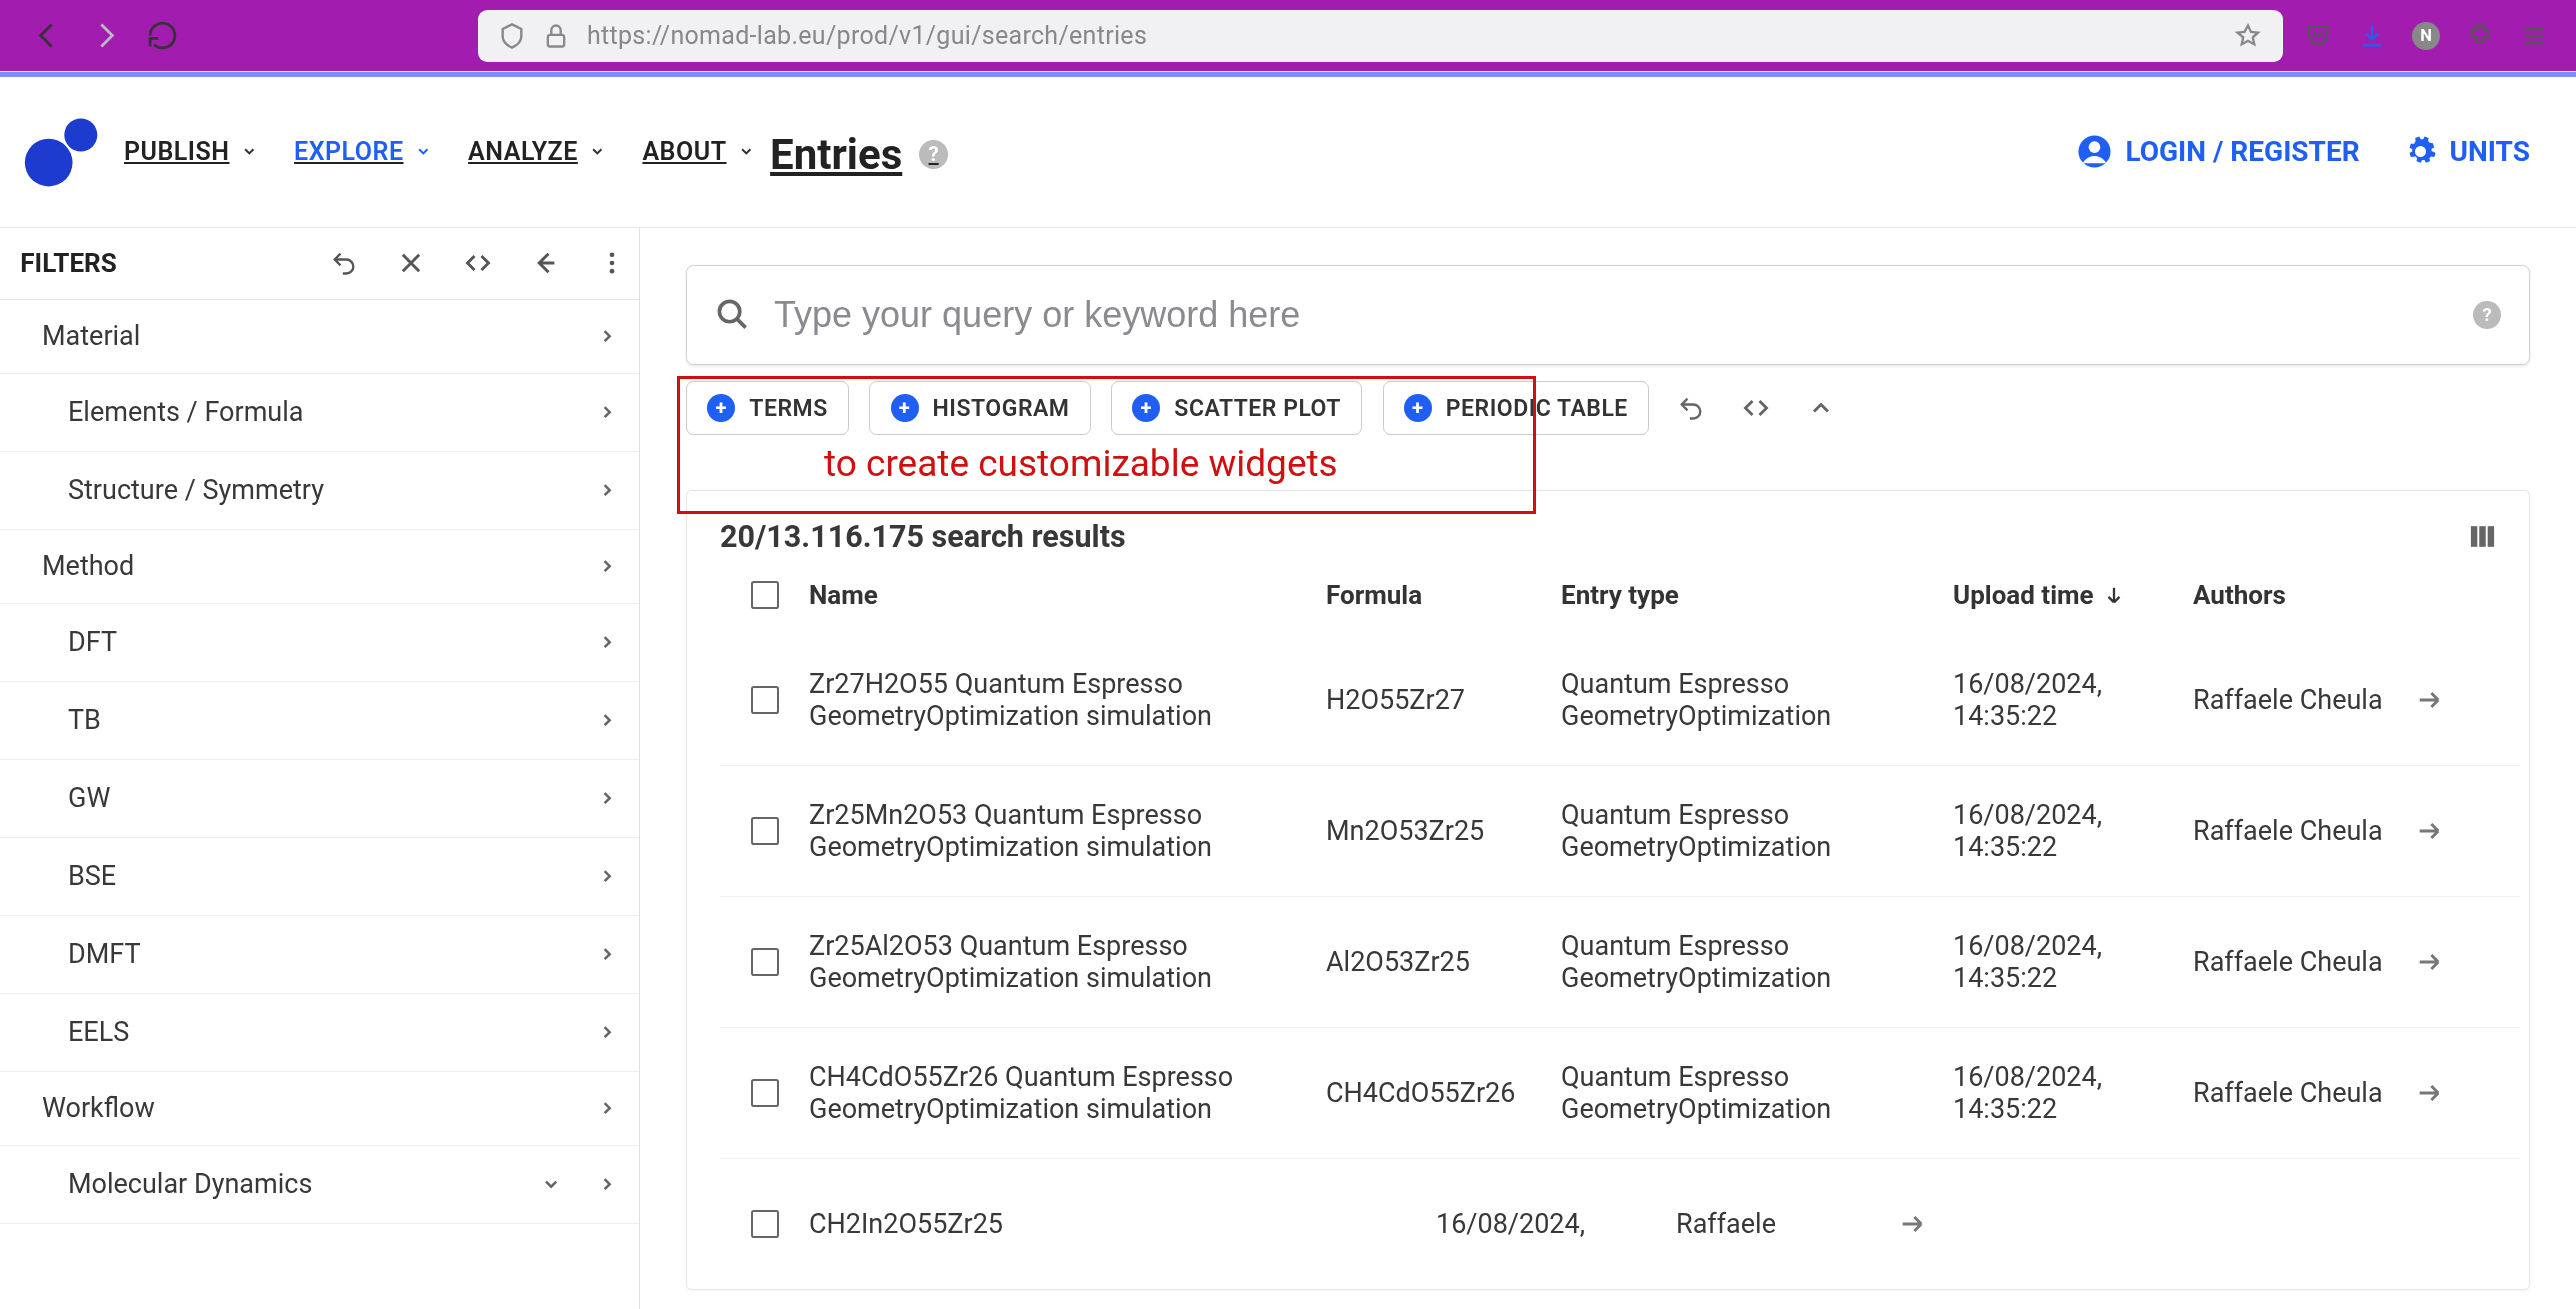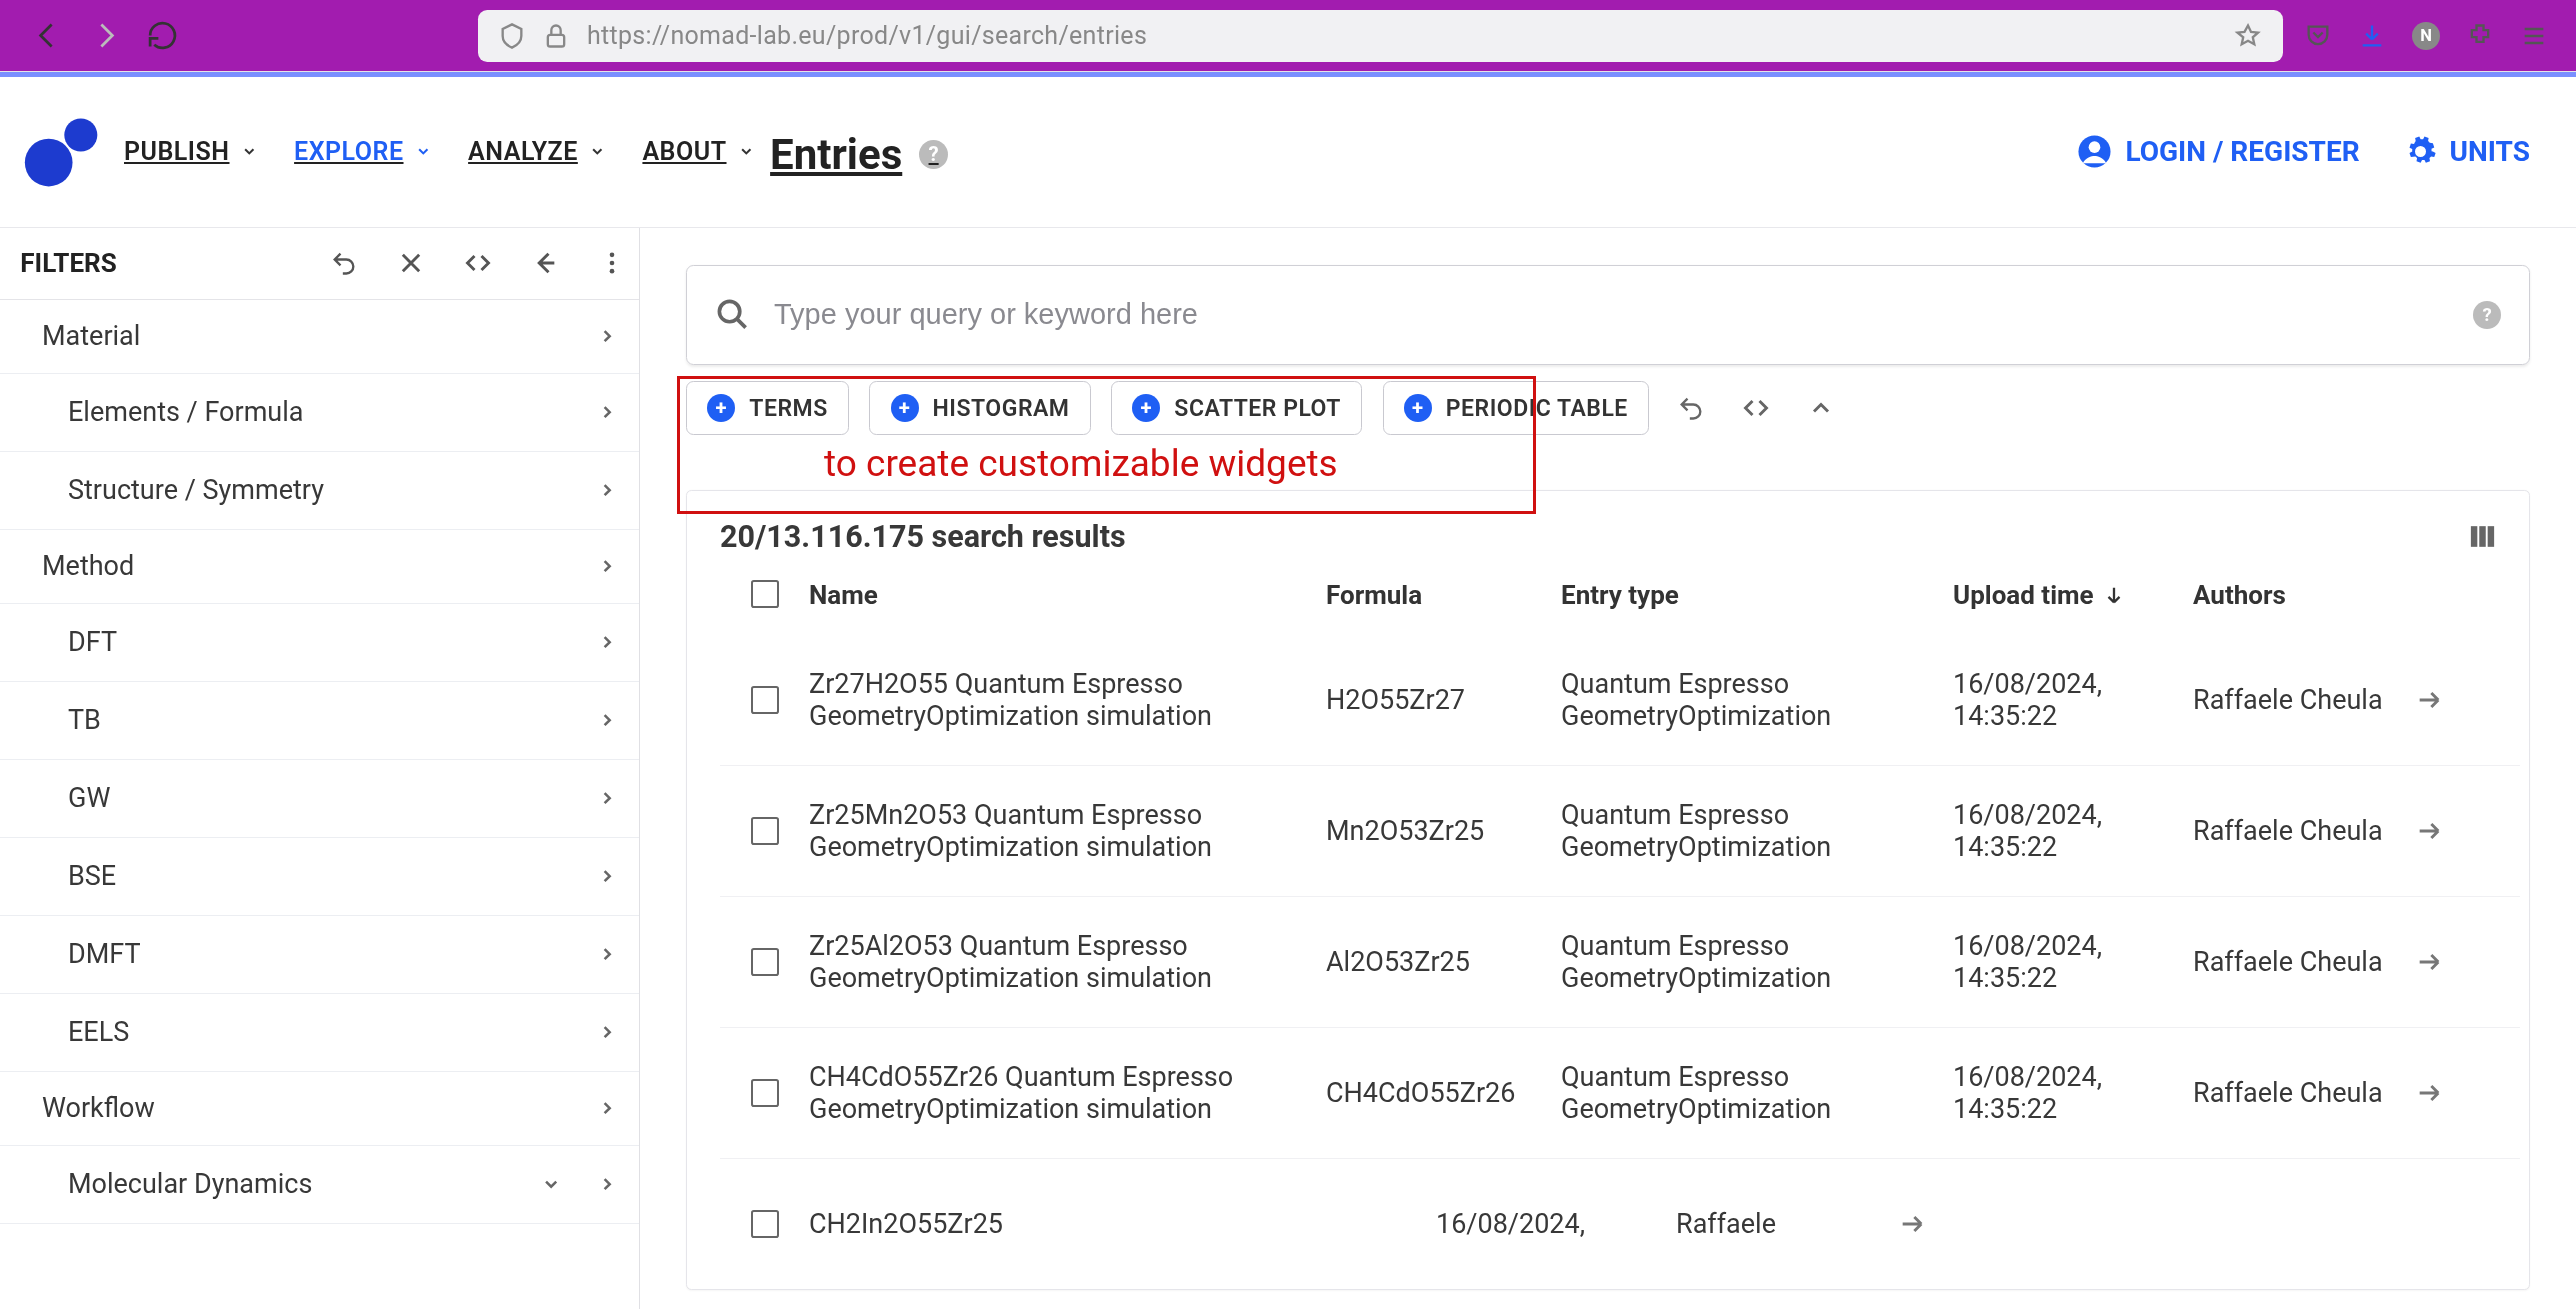--- a/index.html
+++ b/index.html
@@ -33,35 +33,35 @@
 .sidebar { width: 640px; border-right: 0.9px solid #e0e0e4; background: #fff; overflow: hidden; }
 .sidebar-head { height: 72px; display: flex; align-items: center; padding: 0 13px 0 20.3px; font-weight: 700; font-size: 26px; color: #222; border-bottom: 0.9px solid #e4e4e8; }
 .sidebar-head .icons { margin-left: auto; display: flex; gap: 39px; color: #555; align-items: center; }
 .side-group { height: 74px; display: flex; align-items: center; padding: 0 22px 0 42px; font-size: 27px; color: #383838; border-bottom: 0.9px solid #eceef2; }
 .side-sub { height: 78px; display: flex; align-items: center; padding: 0 22px 0 68px; font-size: 27px; color: #383838; border-bottom: 0.9px solid #eceef2; }
 .side-group .chev, .side-sub .chev { margin-left: auto; color: #666; display: flex; align-items: center; gap: 11px; }
 
 
 .content { flex: 1; padding: 37px 46px 0 46px; background: #fff; position: relative; }
 .searchbox { width: 100%; height: 100px; border: 0.9px solid #d0d0d6; border-radius: 7.4px; display: flex; align-items: center; padding: 0 28px; gap: 24px; box-shadow: 0 1.8px 2.8px rgba(0,0,0,.08); }
-.searchbox input { border: none; outline: none; font-size: 29px; flex: 1; color: #333; background: transparent; }
+.searchbox input { border: none; outline: none; font-size: 36px; flex: 1; color: #333; background: transparent; }
 .searchbox input::placeholder { color: #8a8a90; }
 .searchbox .help-badge { width: 28px; height: 28px; background: #bbb; color: #fff; border-radius: 50%; display: inline-flex; align-items: center; justify-content: center; font-size: 18.5px; font-weight: 700; }
 .widget-row { margin-top: 16.6px; display: flex; align-items: center; gap: 20.3px; position: relative; }
 .widget-btn { height: 54px; border: 0.9px solid #c9c9d0; border-radius: 7.4px; background: #fff; display: flex; align-items: center; padding: 0 20.3px; gap: 14px; font-size: 23px; font-weight: 600; color: #333; letter-spacing: 0.5px; }
 .plus-circle { width: 28px; height: 28px; background: #1f5ff4; border-radius: 50%; color: #fff; display: inline-flex; align-items: center; justify-content: center; font-size: 20.3px; font-weight: 700; line-height: 1; }
 .widget-extra-icons { display: flex; gap: 37px; color: #666; align-items: center; margin-left: 7.4px; }
 .annot-box { position: absolute; top: -5.5px; left: -9.2px; width: 859px; height: 138px; border: 3.7px solid #d01010; pointer-events: none; }
 .annot-text { color: #d01010; font-size: 37px; position: absolute; top: 61px; left: 138px; pointer-events: none; }
 
 
 .results-card { margin-top: 55px; border: 0.9px solid #e5e5ea; border-radius: 5.5px; background: #fff; box-shadow: 0 0.9px 1.8px rgba(0,0,0,.04); padding: 28px 9.2px 0 33px; }
 .results-head { display: flex; align-items: center; font-size: 30.5px; font-weight: 700; color: #383838; padding-right: 22px; }
 .results-head .view-icons { margin-left: auto; color: #666; }
-.table-header { display: flex; padding: 26px 0 24px 0; font-size: 26px; font-weight: 700; color: #333; }
+.table-header { display: flex; align-items: center; padding: 26px 0 24px 0; font-size: 26px; font-weight: 700; color: #333; }
 .col-check { width: 89px; display: flex; justify-content: center; }
 .col-name { width: 517px; padding-right: 18.5px; }
 .col-formula { width: 235px; padding-right: 18.5px; }
 .col-type { width: 392px; padding-right: 18.5px; }
 .col-time { width: 240px; padding-right: 18.5px; display: flex; align-items: center; gap: 9.2px; }
 .col-auth { width: 203px; }
 .col-arrow { width: 66px; display: flex; justify-content: center; color: #777; }
 .table-row { display: flex; align-items: center; height: 131px; font-size: 27px; color: #383838; border-top: 0.9px solid #f0f0f3; }
 .table-row:first-of-type { border-top: none; }
 .checkbox { width: 28px; height: 28px; border: 2.8px solid #666; border-radius: 2.8px; }

